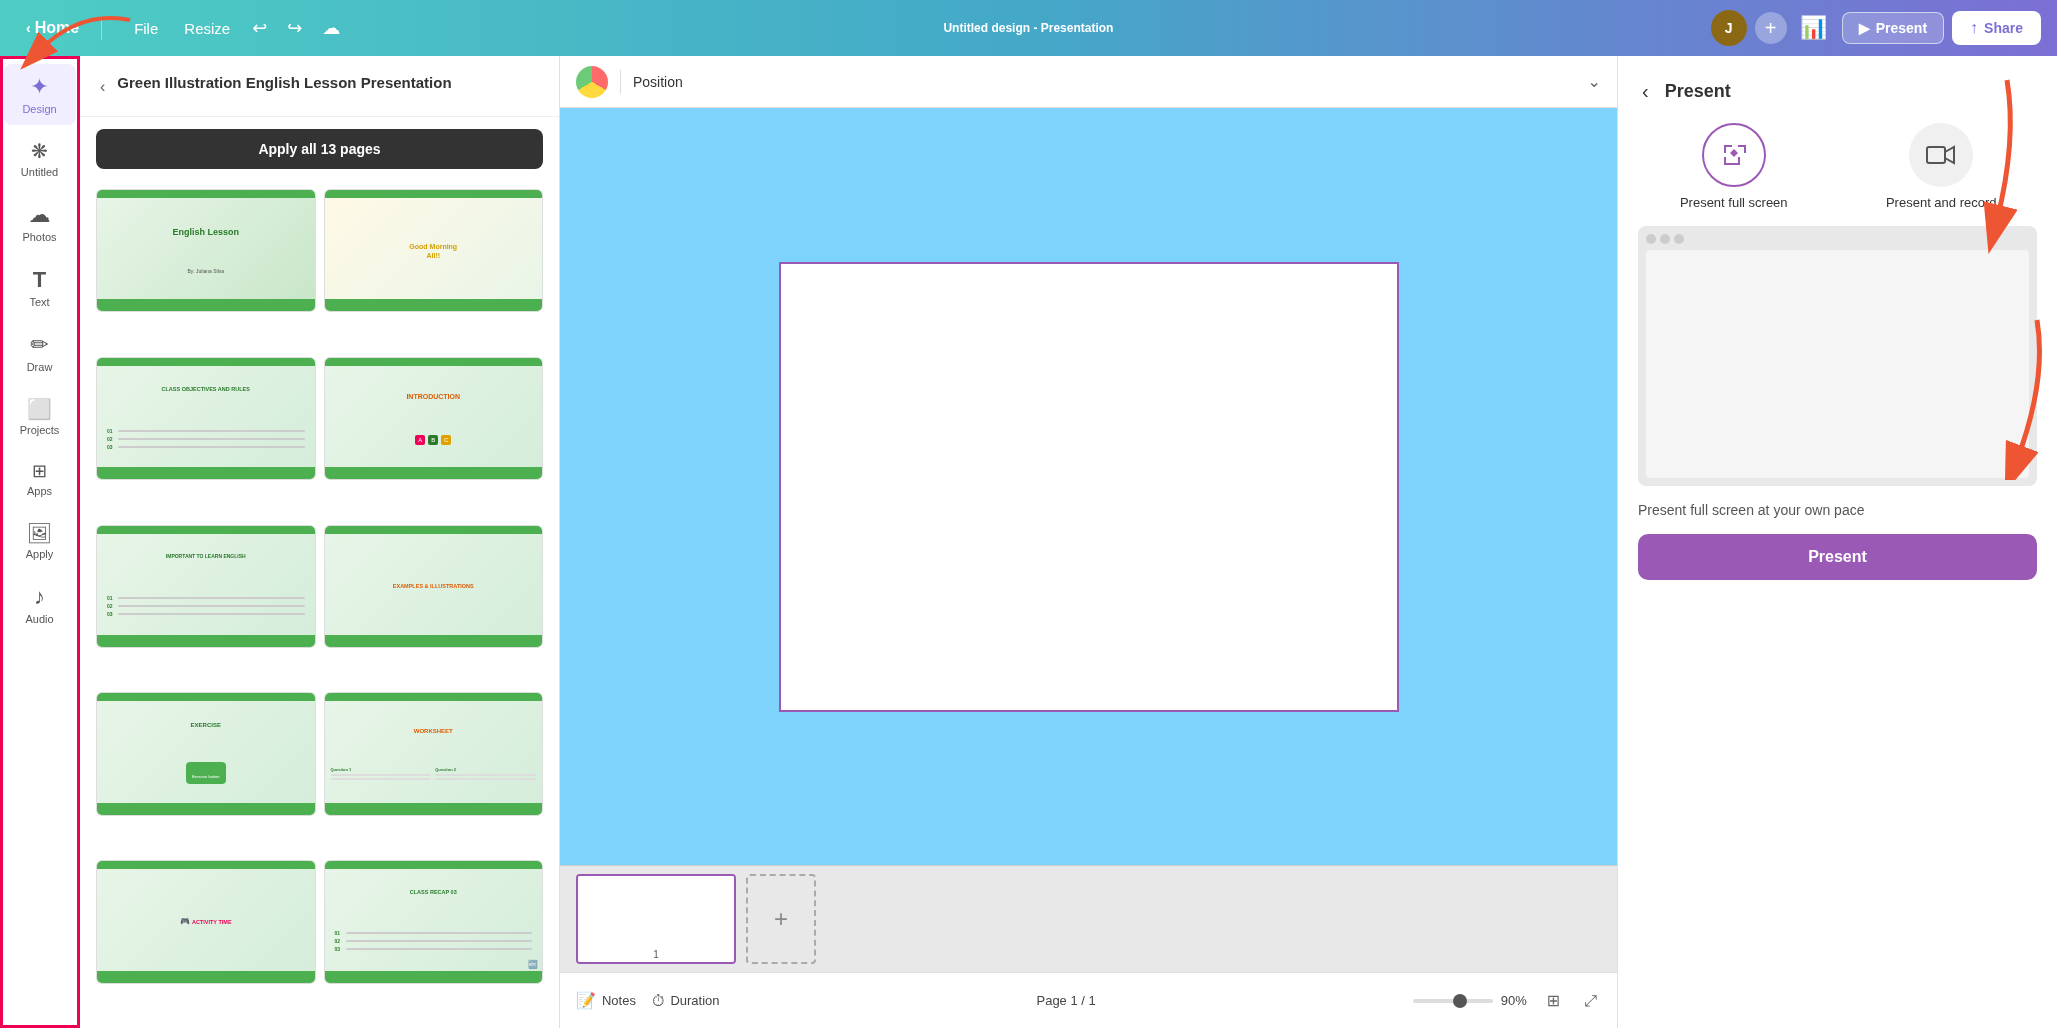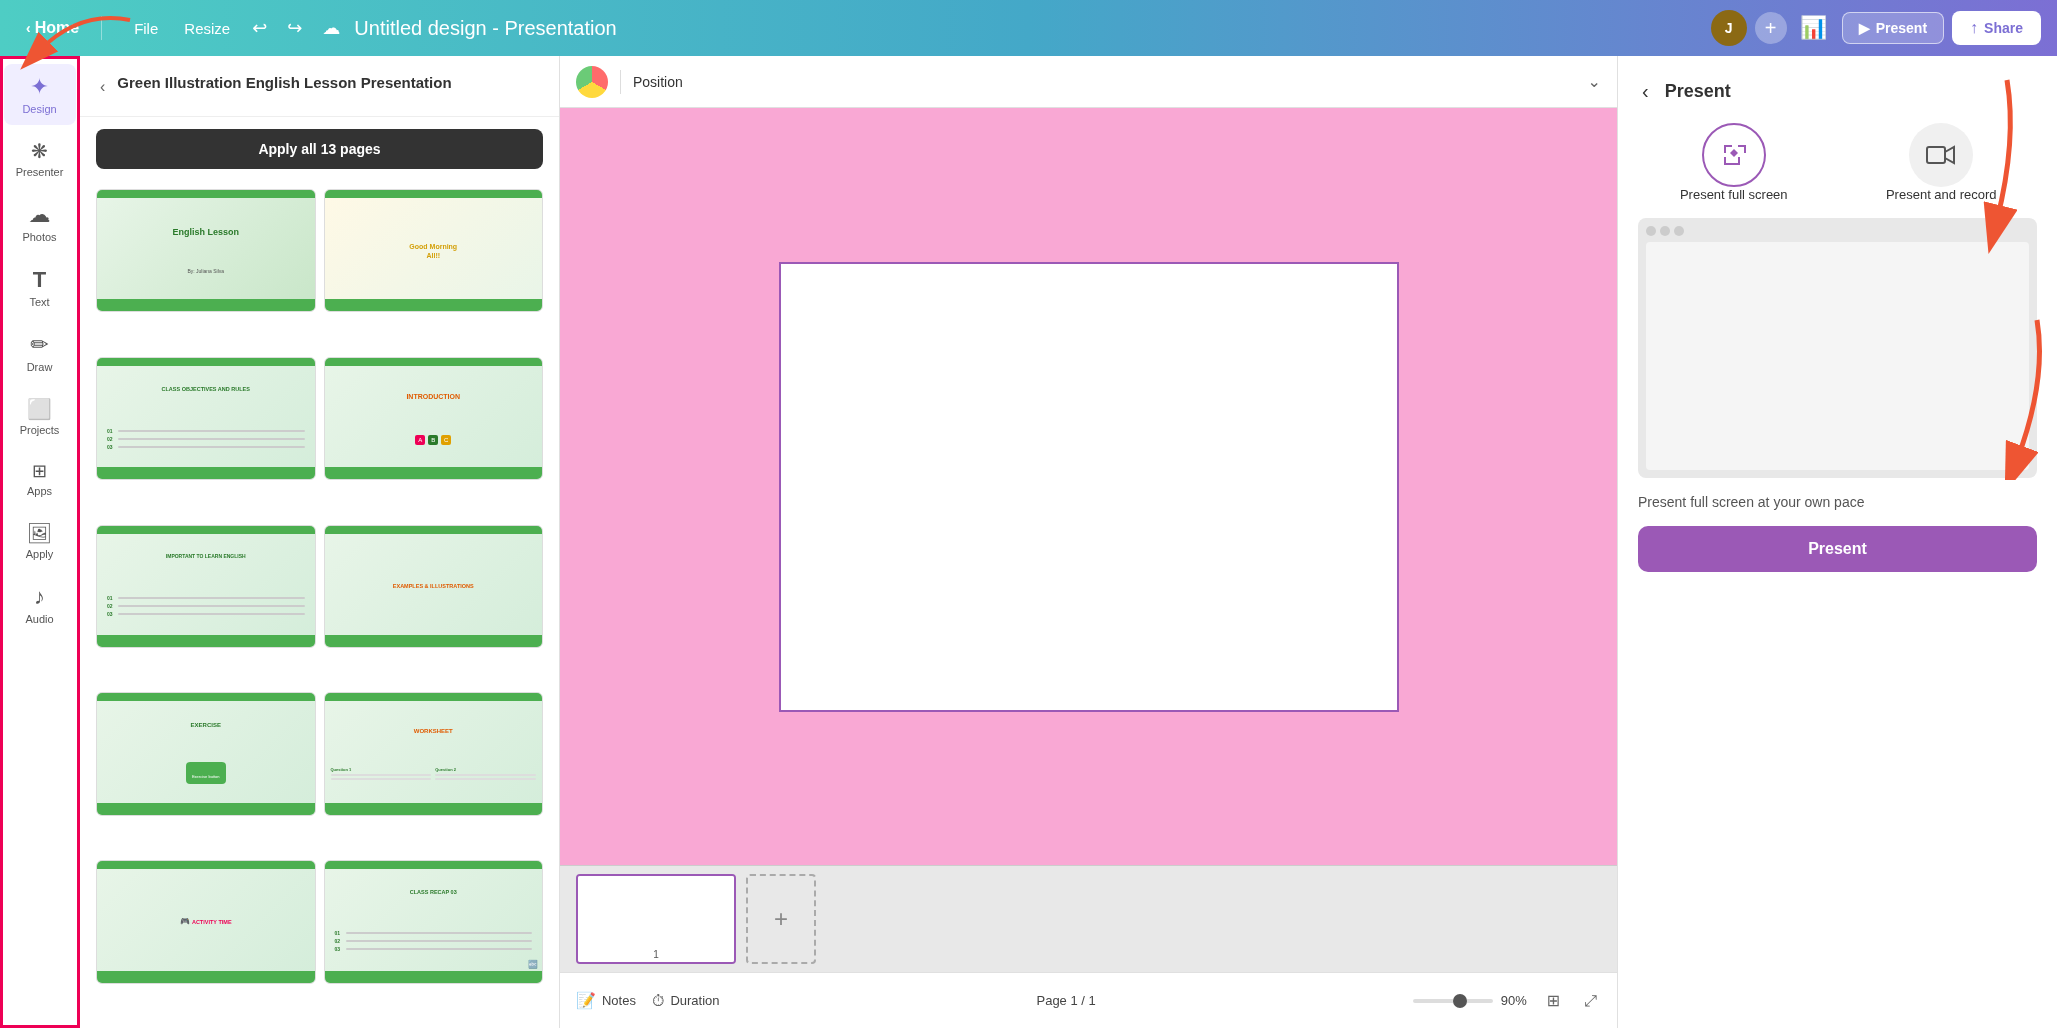--- a/index.html
+++ b/index.html
@@ -21,21 +21,21 @@
     .topbar-nav-item {
       color: white; font-size: 15px; font-weight: 500; padding: 6px 12px;
       border-radius: 6px; cursor: pointer;
     }
     .topbar-divider { width: 1px; height: 24px; background: rgba(255,255,255,0.4); margin: 0 8px; }
     .topbar-icons { display: flex; align-items: center; gap: 8px; }
     .topbar-icon-btn {
       color: white; cursor: pointer; padding: 6px; border-radius: 6px; font-size: 18px;
       background: none; border: none;
     }
-    .topbar-center { flex: 1; text-align: left; color: white; font-size: 20px; font-weight: 400; }
+    .topbar-center { flex: 1; text-align: center; color: white; font-size: 12px; font-weight: 700; }
     .topbar-right { display: flex; align-items: center; gap: 8px; }
     .topbar-avatar {
       width: 36px; height: 36px; border-radius: 50%; background: #8b6914;
       overflow: hidden; display: flex; align-items: center; justify-content: center; color: white;
       font-size: 14px; font-weight: bold;
     }
     .topbar-plus-btn {
       width: 32px; height: 32px; border-radius: 50%; background: rgba(255,255,255,0.3);
       border: none; color: white; font-size: 20px; cursor: pointer; display: flex; align-items: center; justify-content: center;
     }
@@ -128,21 +128,21 @@
     }
     .slide-number-bar {
       display: flex; flex-direction: column; gap: 2px; width: 100%; padding: 2px 4px;
     }
     .slide-number-row { display: flex; align-items: center; gap: 3px; }
     .slide-num { font-size: 5px; font-weight: 700; color: #2a7a2a; min-width: 8px; }
     .slide-line { height: 2px; background: #ccc; flex: 1; border-radius: 1px; }
 
     
     .canvas-area {
-      flex: 1; background: #f9a8d4; display: flex; flex-direction: column;
+      flex: 1; background: #7dd3fc; display: flex; flex-direction: column;
       position: relative;
     }
     .canvas-toolbar {
       height: 52px; background: white; border-bottom: 1px solid #e0e0e0;
       display: flex; align-items: center; padding: 0 16px; gap: 8px;
     }
     .position-label { font-size: 14px; font-weight: 500; color: #333; }
     .canvas-main {
       flex: 1; display: flex; align-items: center; justify-content: center;
       overflow: hidden; padding: 20px;
@@ -192,21 +192,21 @@
     }
     .present-panel-header {
       display: flex; align-items: center; gap: 12px;
     }
     .present-back-btn {
       background: none; border: none; cursor: pointer; font-size: 20px; color: #333; padding: 4px;
     }
     .present-panel-title { font-size: 18px; font-weight: 600; color: #333; }
     .present-options { display: flex; gap: 16px; justify-content: space-around; }
     .present-option {
-      display: flex; flex-direction: column; align-items: center; cursor: pointer; flex: 1;
+      display: flex; flex-direction: column; align-items: center; gap: 8px; cursor: pointer; flex: 1;
     }
     .present-option-icon {
       width: 64px; height: 64px; border-radius: 50%; background: #f0f0f0;
       display: flex; align-items: center; justify-content: center; font-size: 24px;
     }
     .present-option-icon.purple-ring {
       border: 2px solid #9b59b6; background: white;
     }
     .present-option-label { font-size: 13px; color: #333; text-align: center; font-weight: 500; }
     .present-preview {
@@ -268,21 +268,21 @@
 
 <div class="main-layout">
 
   <div class="sidebar-icons">
     <div class="sidebar-icon-item active">
       <span class="icon-symbol">✦</span>
       <span class="icon-label">Design</span>
     </div>
     <div class="sidebar-icon-item">
       <span class="icon-symbol" style="font-size:20px;">❋</span>
-      <span class="icon-label">Presenter</span>
+      <span class="icon-label">Untitled</span>
     </div>
     <div class="sidebar-icon-item">
       <span class="icon-symbol">☁</span>
       <span class="icon-label">Photos</span>
     </div>
     <div class="sidebar-icon-item">
       <span class="icon-symbol" style="font-weight:900;">T</span>
       <span class="icon-label">Text</span>
     </div>
     <div class="sidebar-icon-item">

